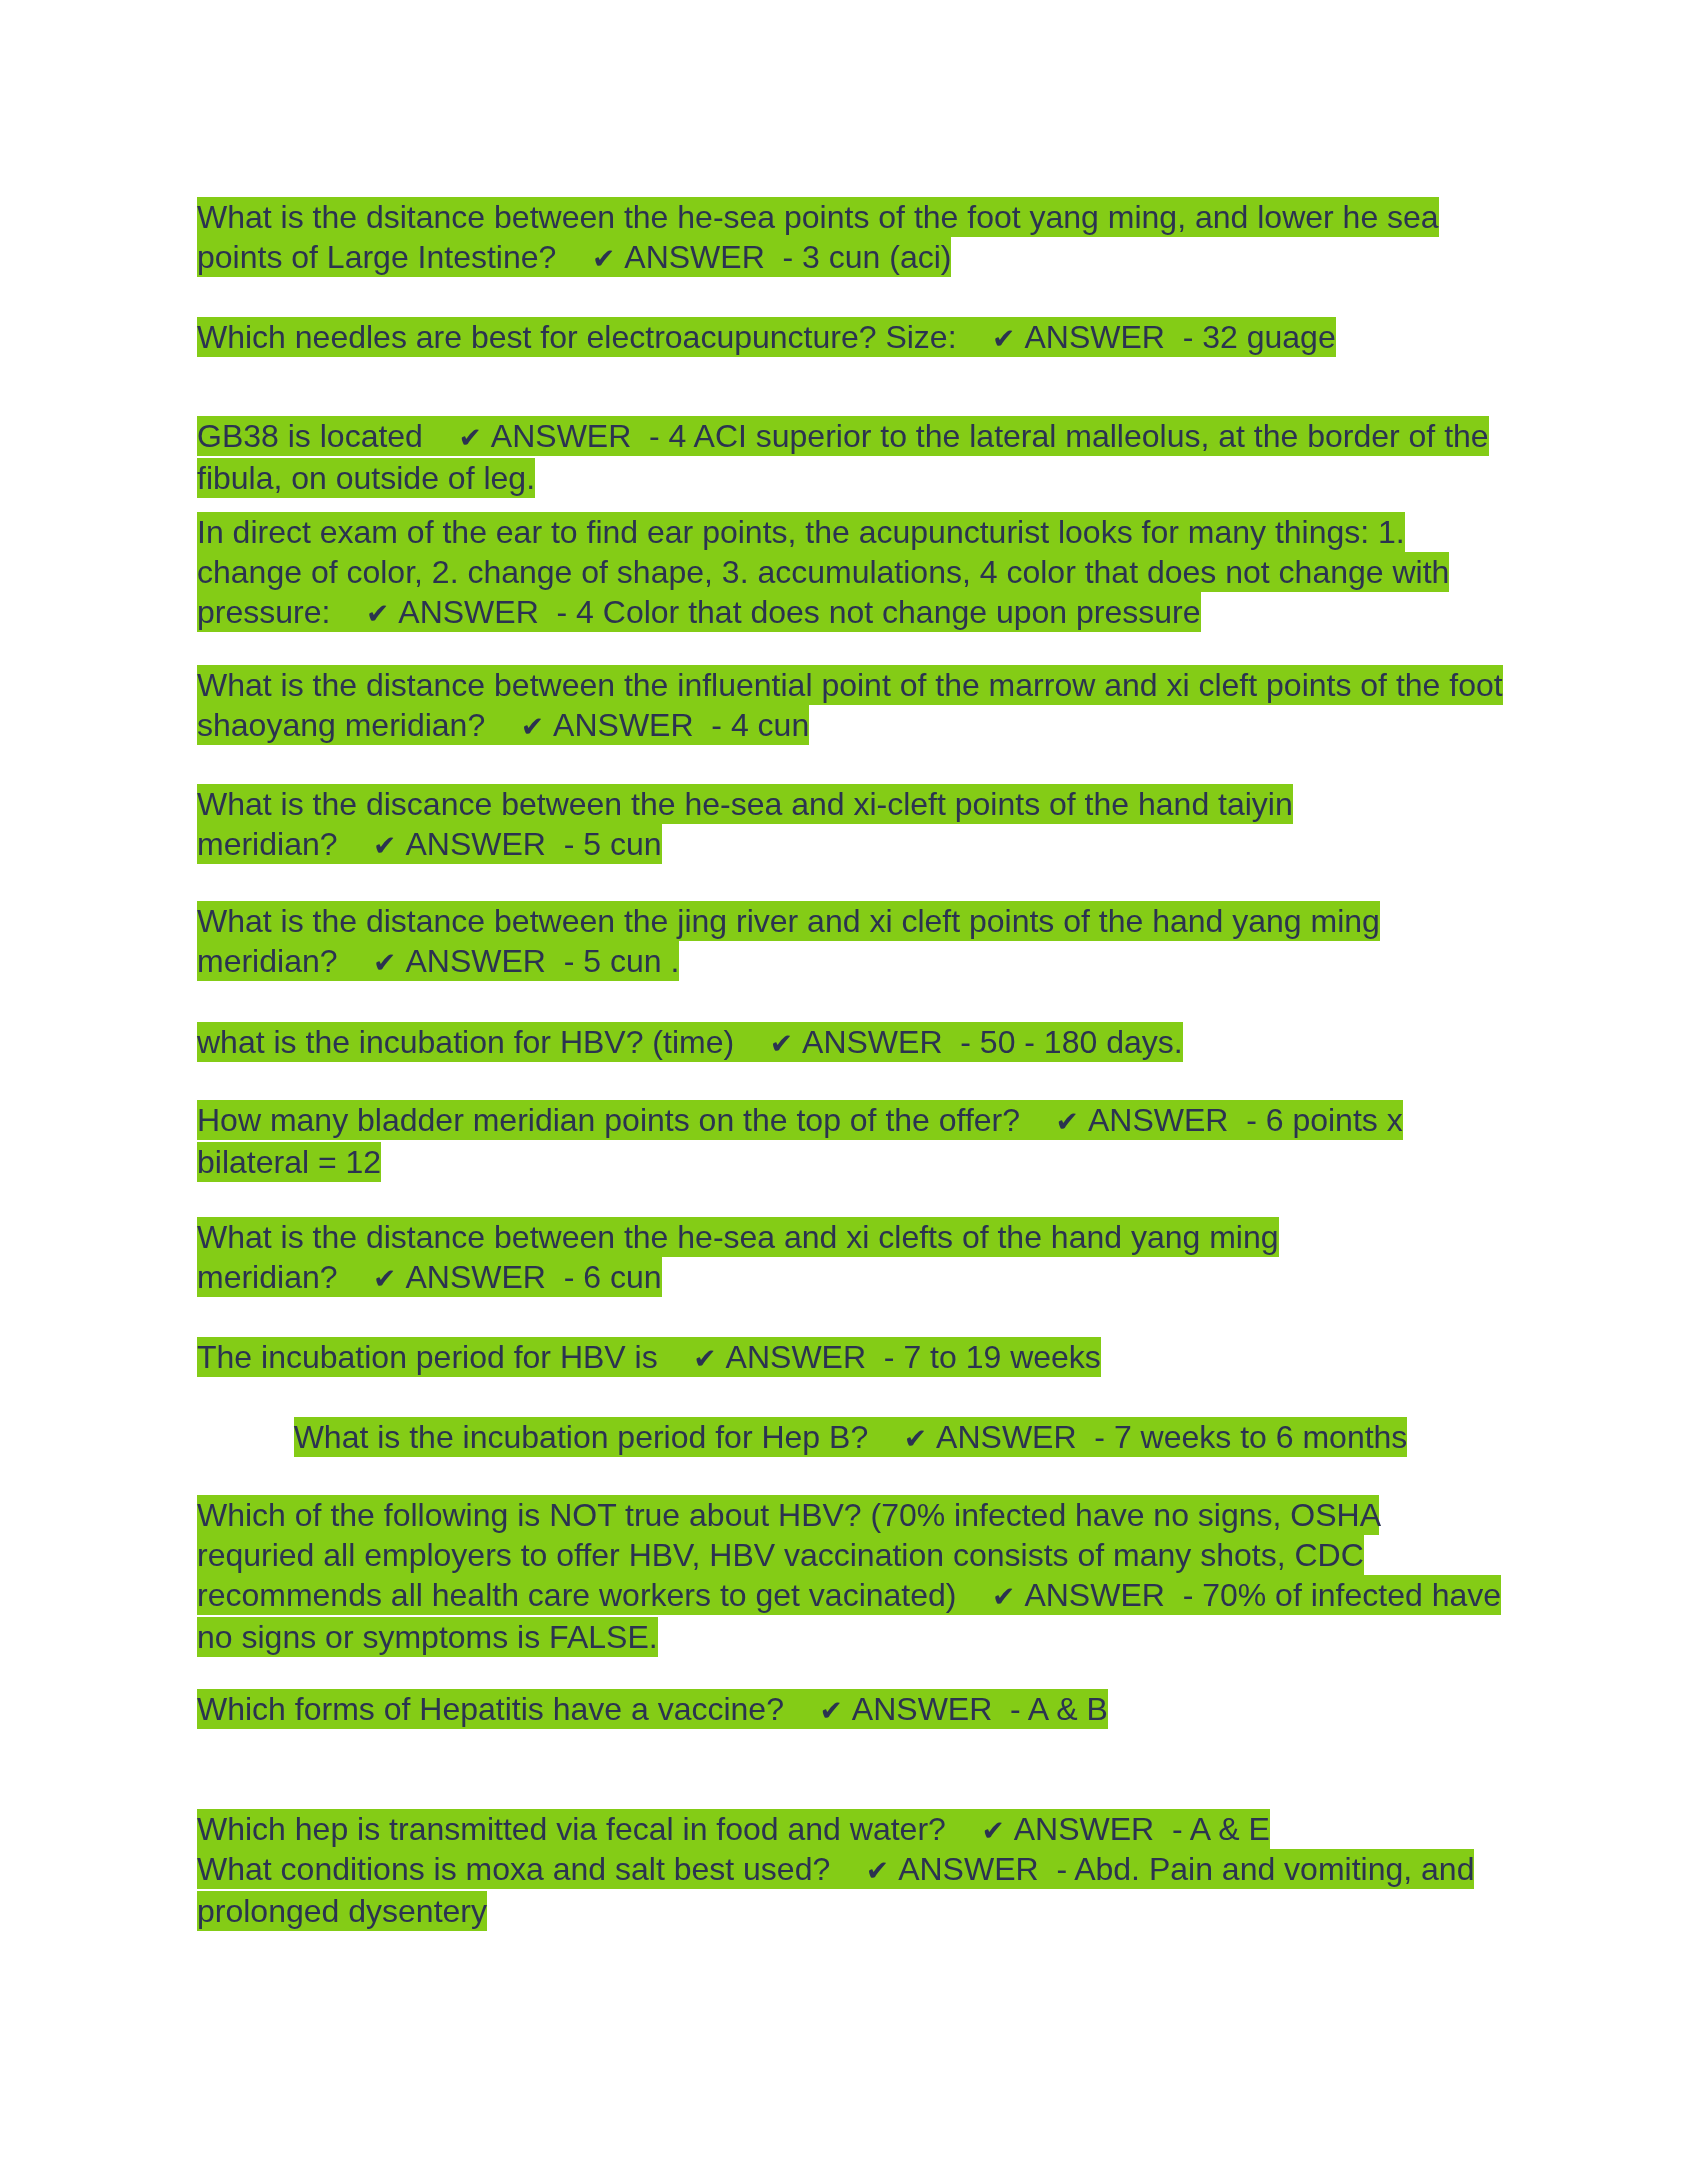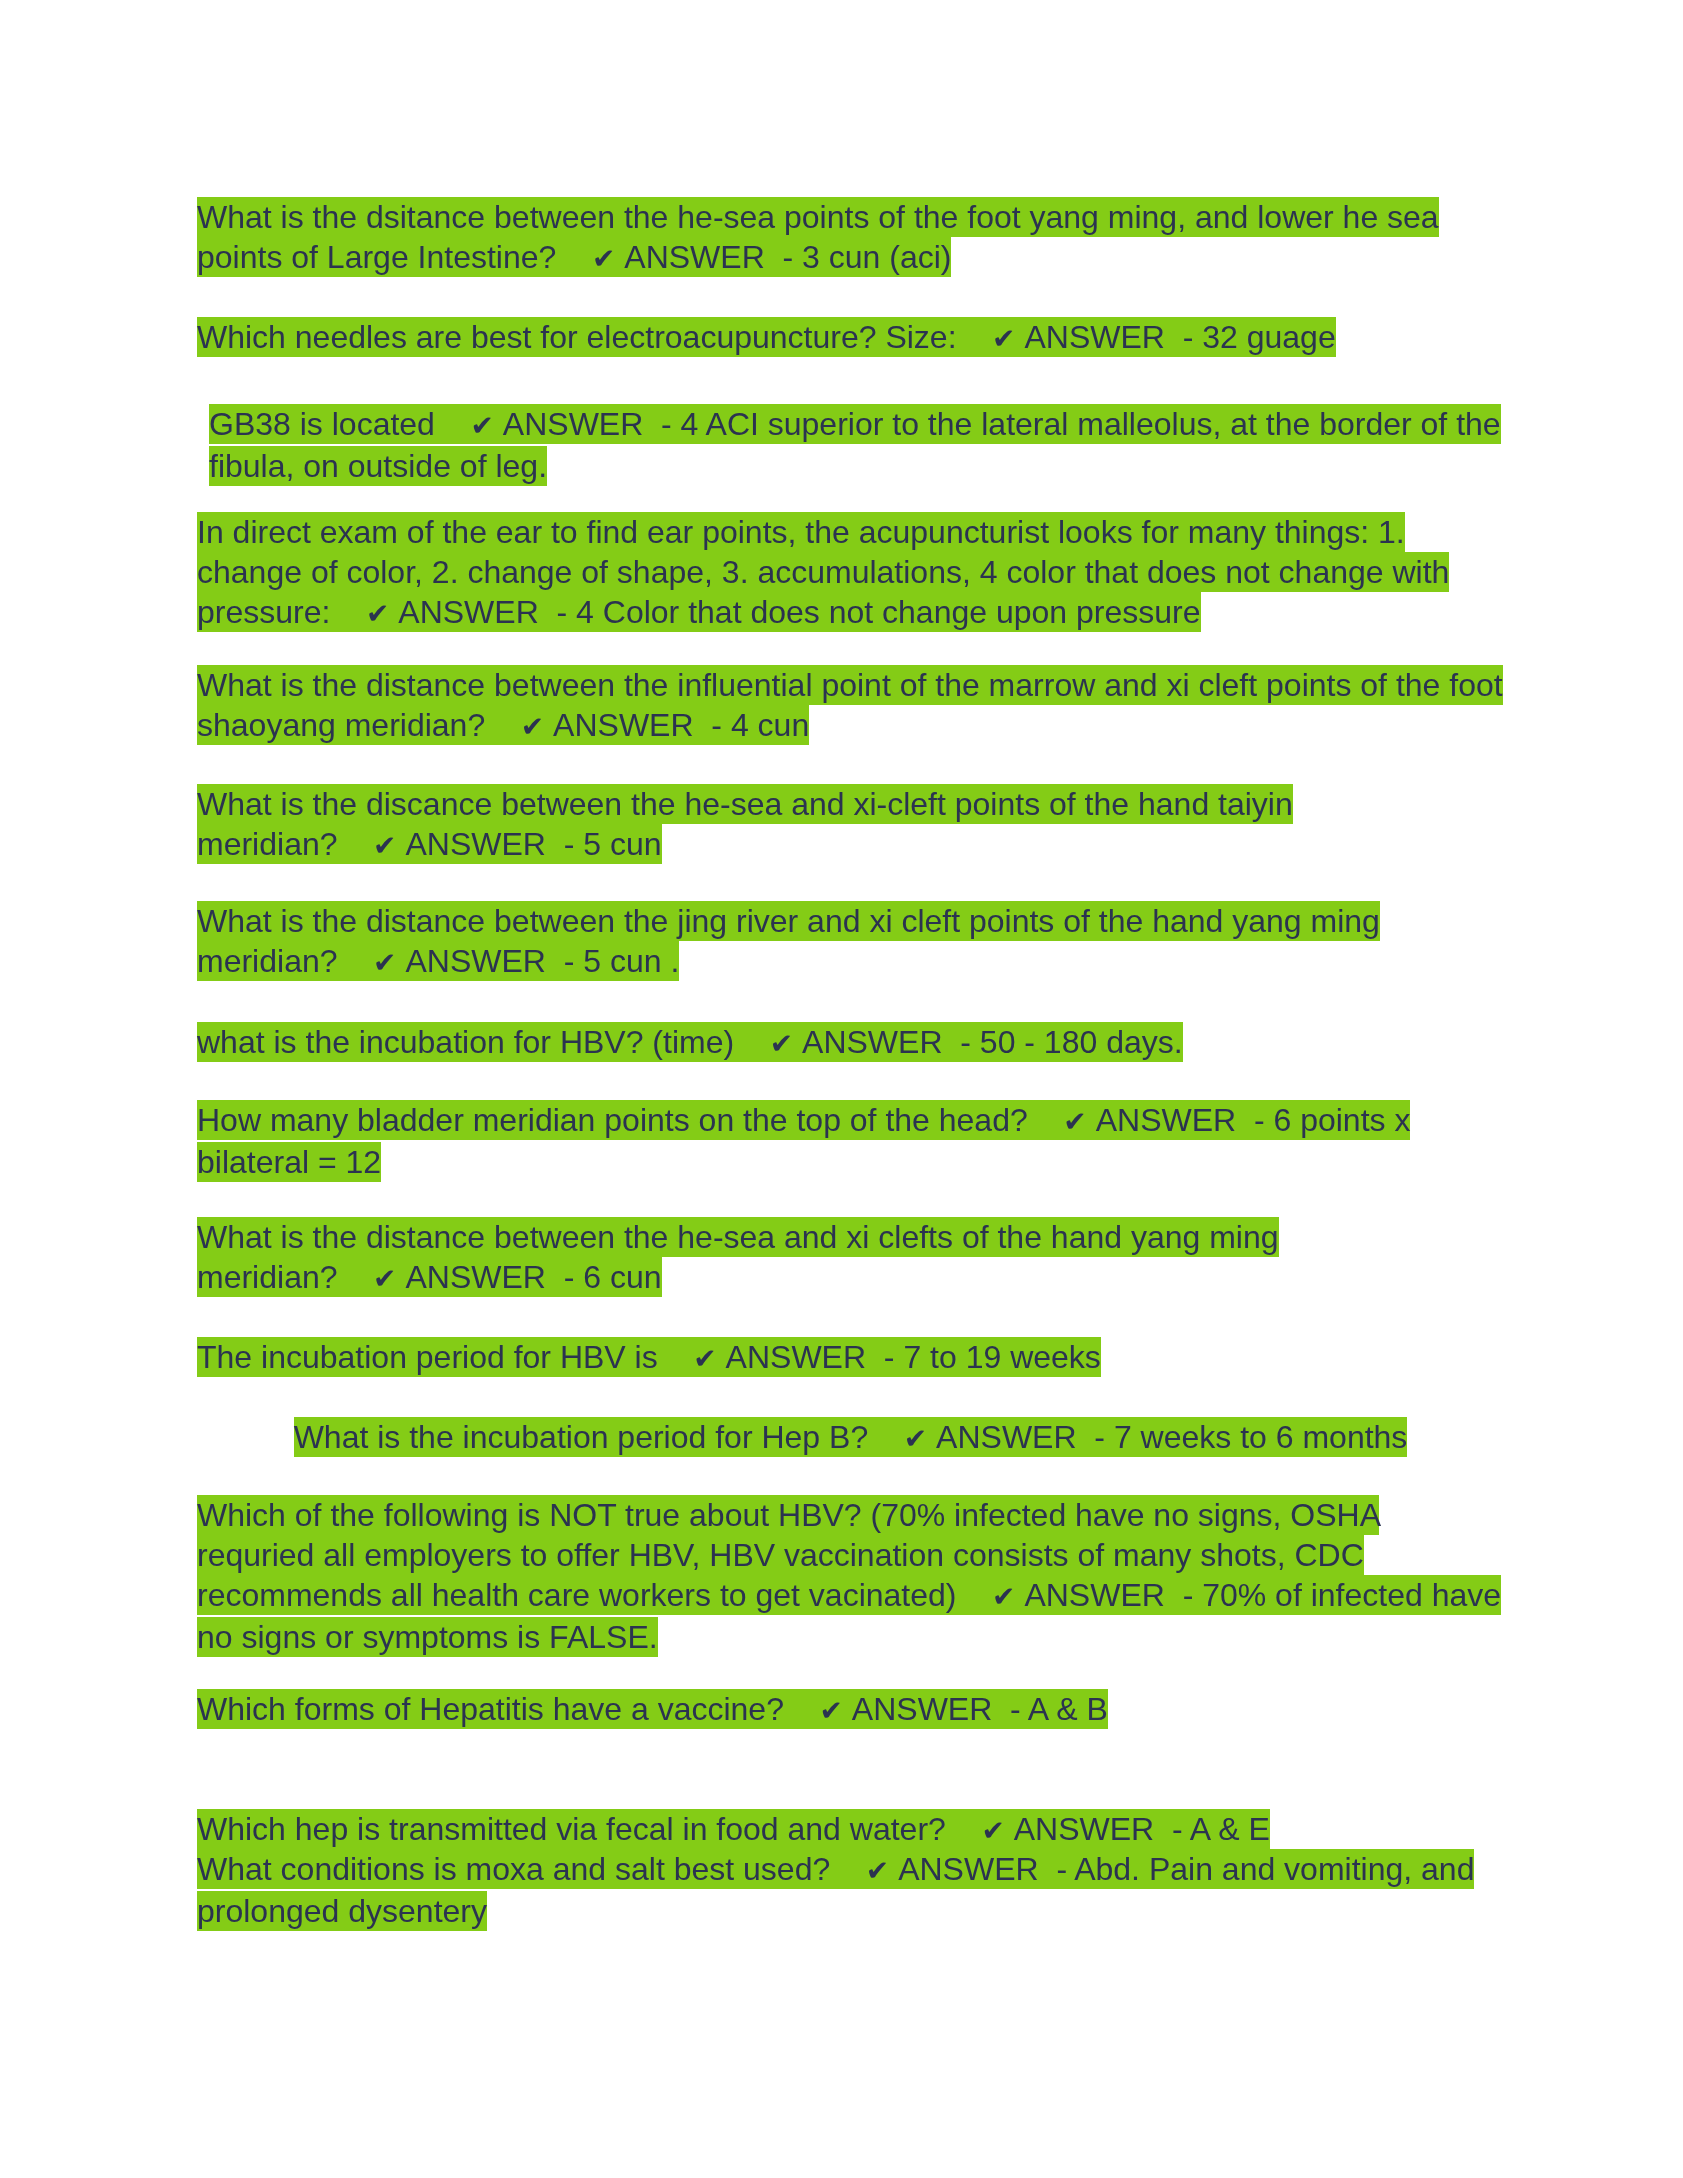--- a/index.html
+++ b/index.html
@@ -10,27 +10,27 @@
   .entry span.hl { background:#84cc16; padding:2px 0 2px 0;
            -webkit-box-decoration-break:clone; box-decoration-break:clone; }
   .check { font-family:"DejaVu Sans", sans-serif; font-size:28px; }
 </style>
 </head>
 <body>
 
 <div id="doc">
     <div class="entry" style="top: 197px;"><span class="hl"><span class="q">What is the dsitance between the he-sea points of the foot yang ming, and lower he sea points of Large Intestine?</span>&nbsp;&nbsp;&nbsp;&nbsp;<span class="check">✔</span>&nbsp;<span class="lbl">ANSWER</span>&nbsp;&nbsp;<span class="a">- 3 cun (aci)</span></span></div>
     <div class="entry" style="top: 317px;"><span class="hl"><span class="q">Which needles are best for electroacupuncture? Size:</span>&nbsp;&nbsp;&nbsp;&nbsp;<span class="check">✔</span>&nbsp;<span class="lbl">ANSWER</span>&nbsp;&nbsp;<span class="a">- 32 guage</span></span></div>
-    <div class="entry" style="top: 404px; margin-left: 12px;"><span class="hl"><span class="q">GB38 is located</span>&nbsp;&nbsp;&nbsp;&nbsp;<span class="check">✔</span>&nbsp;<span class="lbl">ANSWER</span>&nbsp;&nbsp;<span class="a">- 4 ACI superior to the lateral malleolus, at the border of the fibula, on outside of leg.</span></span></div>
+    <div class="entry" style="top: 416px;"><span class="hl"><span class="q">GB38 is located</span>&nbsp;&nbsp;&nbsp;&nbsp;<span class="check">✔</span>&nbsp;<span class="lbl">ANSWER</span>&nbsp;&nbsp;<span class="a">- 4 ACI superior to the lateral malleolus, at the border of the fibula, on outside of leg.</span></span></div>
     <div class="entry" style="top: 512px;"><span class="hl"><span class="q">In direct exam of the ear to find ear points, the acupuncturist looks for many things: 1. change of color, 2. change of shape, 3. accumulations, 4 color that does not change with pressure:</span>&nbsp;&nbsp;&nbsp;&nbsp;<span class="check">✔</span>&nbsp;<span class="lbl">ANSWER</span>&nbsp;&nbsp;<span class="a">- 4 Color that does not change upon pressure</span></span></div>
     <div class="entry" style="top: 665px;"><span class="hl"><span class="q">What is the distance between the influential point of the marrow and xi cleft points of the foot shaoyang meridian?</span>&nbsp;&nbsp;&nbsp;&nbsp;<span class="check">✔</span>&nbsp;<span class="lbl">ANSWER</span>&nbsp;&nbsp;<span class="a">- 4 cun</span></span></div>
     <div class="entry" style="top: 784px;"><span class="hl"><span class="q">What is the discance between the he-sea and xi-cleft points of the hand taiyin meridian?</span>&nbsp;&nbsp;&nbsp;&nbsp;<span class="check">✔</span>&nbsp;<span class="lbl">ANSWER</span>&nbsp;&nbsp;<span class="a">- 5 cun</span></span></div>
     <div class="entry" style="top: 901px;"><span class="hl"><span class="q">What is the distance between the jing river and xi cleft points of the hand yang ming meridian?</span>&nbsp;&nbsp;&nbsp;&nbsp;<span class="check">✔</span>&nbsp;<span class="lbl">ANSWER</span>&nbsp;&nbsp;<span class="a">- 5 cun .</span></span></div>
     <div class="entry" style="top: 1022px;"><span class="hl"><span class="q">what is the incubation for HBV? (time)</span>&nbsp;&nbsp;&nbsp;&nbsp;<span class="check">✔</span>&nbsp;<span class="lbl">ANSWER</span>&nbsp;&nbsp;<span class="a">- 50 - 180 days.</span></span></div>
-    <div class="entry" style="top: 1100px;"><span class="hl"><span class="q">How many bladder meridian points on the top of the head?</span>&nbsp;&nbsp;&nbsp;&nbsp;<span class="check">✔</span>&nbsp;<span class="lbl">ANSWER</span>&nbsp;&nbsp;<span class="a">- 6 points x bilateral = 12</span></span></div>
+    <div class="entry" style="top: 1100px;"><span class="hl"><span class="q">How many bladder meridian points on the top of the offer?</span>&nbsp;&nbsp;&nbsp;&nbsp;<span class="check">✔</span>&nbsp;<span class="lbl">ANSWER</span>&nbsp;&nbsp;<span class="a">- 6 points x bilateral = 12</span></span></div>
     <div class="entry" style="top: 1217px;"><span class="hl"><span class="q">What is the distance between the he-sea and xi clefts of the hand yang ming meridian?</span>&nbsp;&nbsp;&nbsp;&nbsp;<span class="check">✔</span>&nbsp;<span class="lbl">ANSWER</span>&nbsp;&nbsp;<span class="a">- 6 cun</span></span></div>
     <div class="entry" style="top: 1337px;"><span class="hl"><span class="q">The incubation period for HBV is</span>&nbsp;&nbsp;&nbsp;&nbsp;<span class="check">✔</span>&nbsp;<span class="lbl">ANSWER</span>&nbsp;&nbsp;<span class="a">- 7 to 19 weeks</span></span></div>
     <div class="entry" style="top: 1417px; text-align: center;"><span class="hl"><span class="q">What is the incubation period for Hep B?</span>&nbsp;&nbsp;&nbsp;&nbsp;<span class="check">✔</span>&nbsp;<span class="lbl">ANSWER</span>&nbsp;&nbsp;<span class="a">- 7 weeks to 6 months</span></span></div>
     <div class="entry" style="top: 1495px;"><span class="hl"><span class="q">Which of the following is NOT true about HBV? (70% infected have no signs, OSHA requried all employers to offer HBV, HBV vaccination consists of many shots, CDC recommends all health care workers to get vacinated)</span>&nbsp;&nbsp;&nbsp;&nbsp;<span class="check">✔</span>&nbsp;<span class="lbl">ANSWER</span>&nbsp;&nbsp;<span class="a">- 70% of infected have no signs or symptoms is FALSE.</span></span></div>
     <div class="entry" style="top: 1689px;"><span class="hl"><span class="q">Which forms of Hepatitis have a vaccine?</span>&nbsp;&nbsp;&nbsp;&nbsp;<span class="check">✔</span>&nbsp;<span class="lbl">ANSWER</span>&nbsp;&nbsp;<span class="a">- A &amp; B</span></span></div>
     <div class="entry" style="top: 1768px; margin-top: 41px;"><span class="hl"><span class="q">Which hep is transmitted via fecal in food and water?</span>&nbsp;&nbsp;&nbsp;&nbsp;<span class="check">✔</span>&nbsp;<span class="lbl">ANSWER</span>&nbsp;&nbsp;<span class="a">- A &amp; E</span></span></div>
     <div class="entry" style="top: 1849px;"><span class="hl"><span class="q">What conditions is moxa and salt best used?</span>&nbsp;&nbsp;&nbsp;&nbsp;<span class="check">✔</span>&nbsp;<span class="lbl">ANSWER</span>&nbsp;&nbsp;<span class="a">- Abd. Pain and vomiting, and prolonged dysentery</span></span></div>
   </div>
 
 

